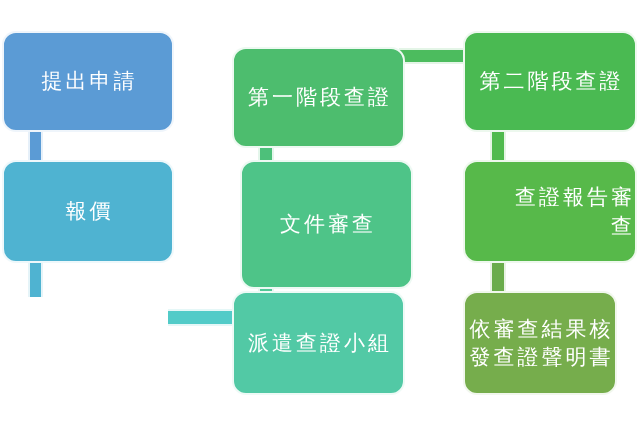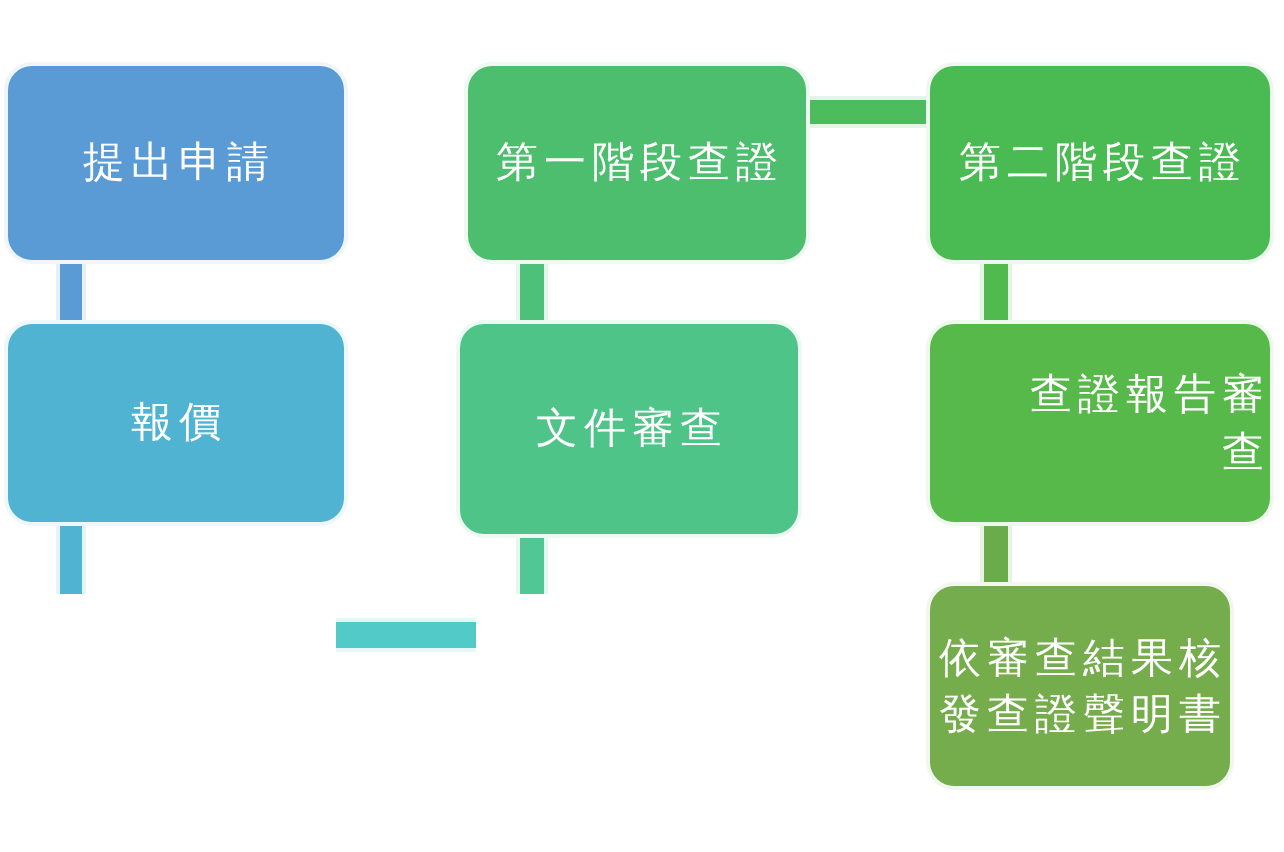--- a/index.html
+++ b/index.html
@@ -32,21 +32,21 @@
   }
   .connector.v{border-left:2px solid rgba(255,255,255,0.85);border-right:2px solid rgba(255,255,255,0.85);}
   .connector.h{border-top:2px solid rgba(255,255,255,0.85);border-bottom:2px solid rgba(255,255,255,0.85);}
 
   
   .n-apply           {left:2px;  top:31px;  width:172px;height:101px;}
   .n-quote           {left:2px;  top:160px; width:172px;height:103px;}
   .n-contract-review {left:2px;  top:291px; width:172px;height:104px;}
   
   .n-stage1          {left:232px;top:31px;  width:173px;height:101px;}
-  .n-document-review {left:228px;top:160px; width:173px;height:109px;}
+  .n-document-review {left:240px;top:160px; width:173px;height:129px;}
   .n-dispatch-team   {left:232px;top:291px; width:173px;height:104px;}
   
   .n-stage2          {left:463px;top:31px;  width:174px;height:101px;}
   .n-report-review   {left:463px;top:160px; width:174px;height:103px;}
   .n-issue-statement {left:463px;top:291px; width:154px;height:104px;}
 
   
   .c-apply-quote       {left:28px; top:126px;width:15px;height:40px;}
   .c-quote-contract    {left:28px; top:257px;width:15px;height:40px;}
   .c-contract-dispatch {left:168px;top:309px;width:70px;height:17px;}
@@ -65,20 +65,21 @@
   <div class="connector v c-quote-contract" style="background: rgb(79, 179, 209);"></div>
   <div class="connector h c-contract-dispatch" style="background: rgb(82, 203, 200);"></div>
   <div class="connector v c-stage1-document" style="background: rgb(77, 192, 122);"></div>
   <div class="connector v c-document-dispatch" style="background: rgb(80, 199, 149);"></div>
   <div class="connector h c-stage1-stage2" style="background: rgb(76, 188, 94);"></div>
   <div class="connector v c-stage2-report" style="background: rgb(80, 186, 78);"></div>
   <div class="connector v c-report-issue" style="background: rgb(106, 172, 75);"></div>
 
   <div class="node n-apply" style="background: rgb(91, 155, 213);">提出申請</div>
   <div class="node n-quote" style="background: rgb(79, 179, 209);">報價</div>
-  <div class="node n-stage1" style="background: rgb(77, 189, 110);">第一階段查證</div>
+  <div class="node n-stage1" style="background: rgb(77, 189, 110); margin-top: 16px;">第一階段查證</div>
   <div class="node n-document-review" style="background: rgb(78, 196, 136);">文件審查</div>
+  <div class="node n-dispatch-team" style="background: rgb(82, 201, 165);">派遣查證小組</div>
   <div class="node n-stage2" style="background: rgb(74, 186, 82);">第二階段查證</div>
   <div class="node n-report-review" style="background: rgb(87, 185, 74); padding-left: 40px;">查證報告審查</div>
   <div class="node n-issue-statement" style="background: rgb(118, 173, 76);">依審查結果核
 發查證聲明書</div>
 
 </div>
 
 </body></html>

